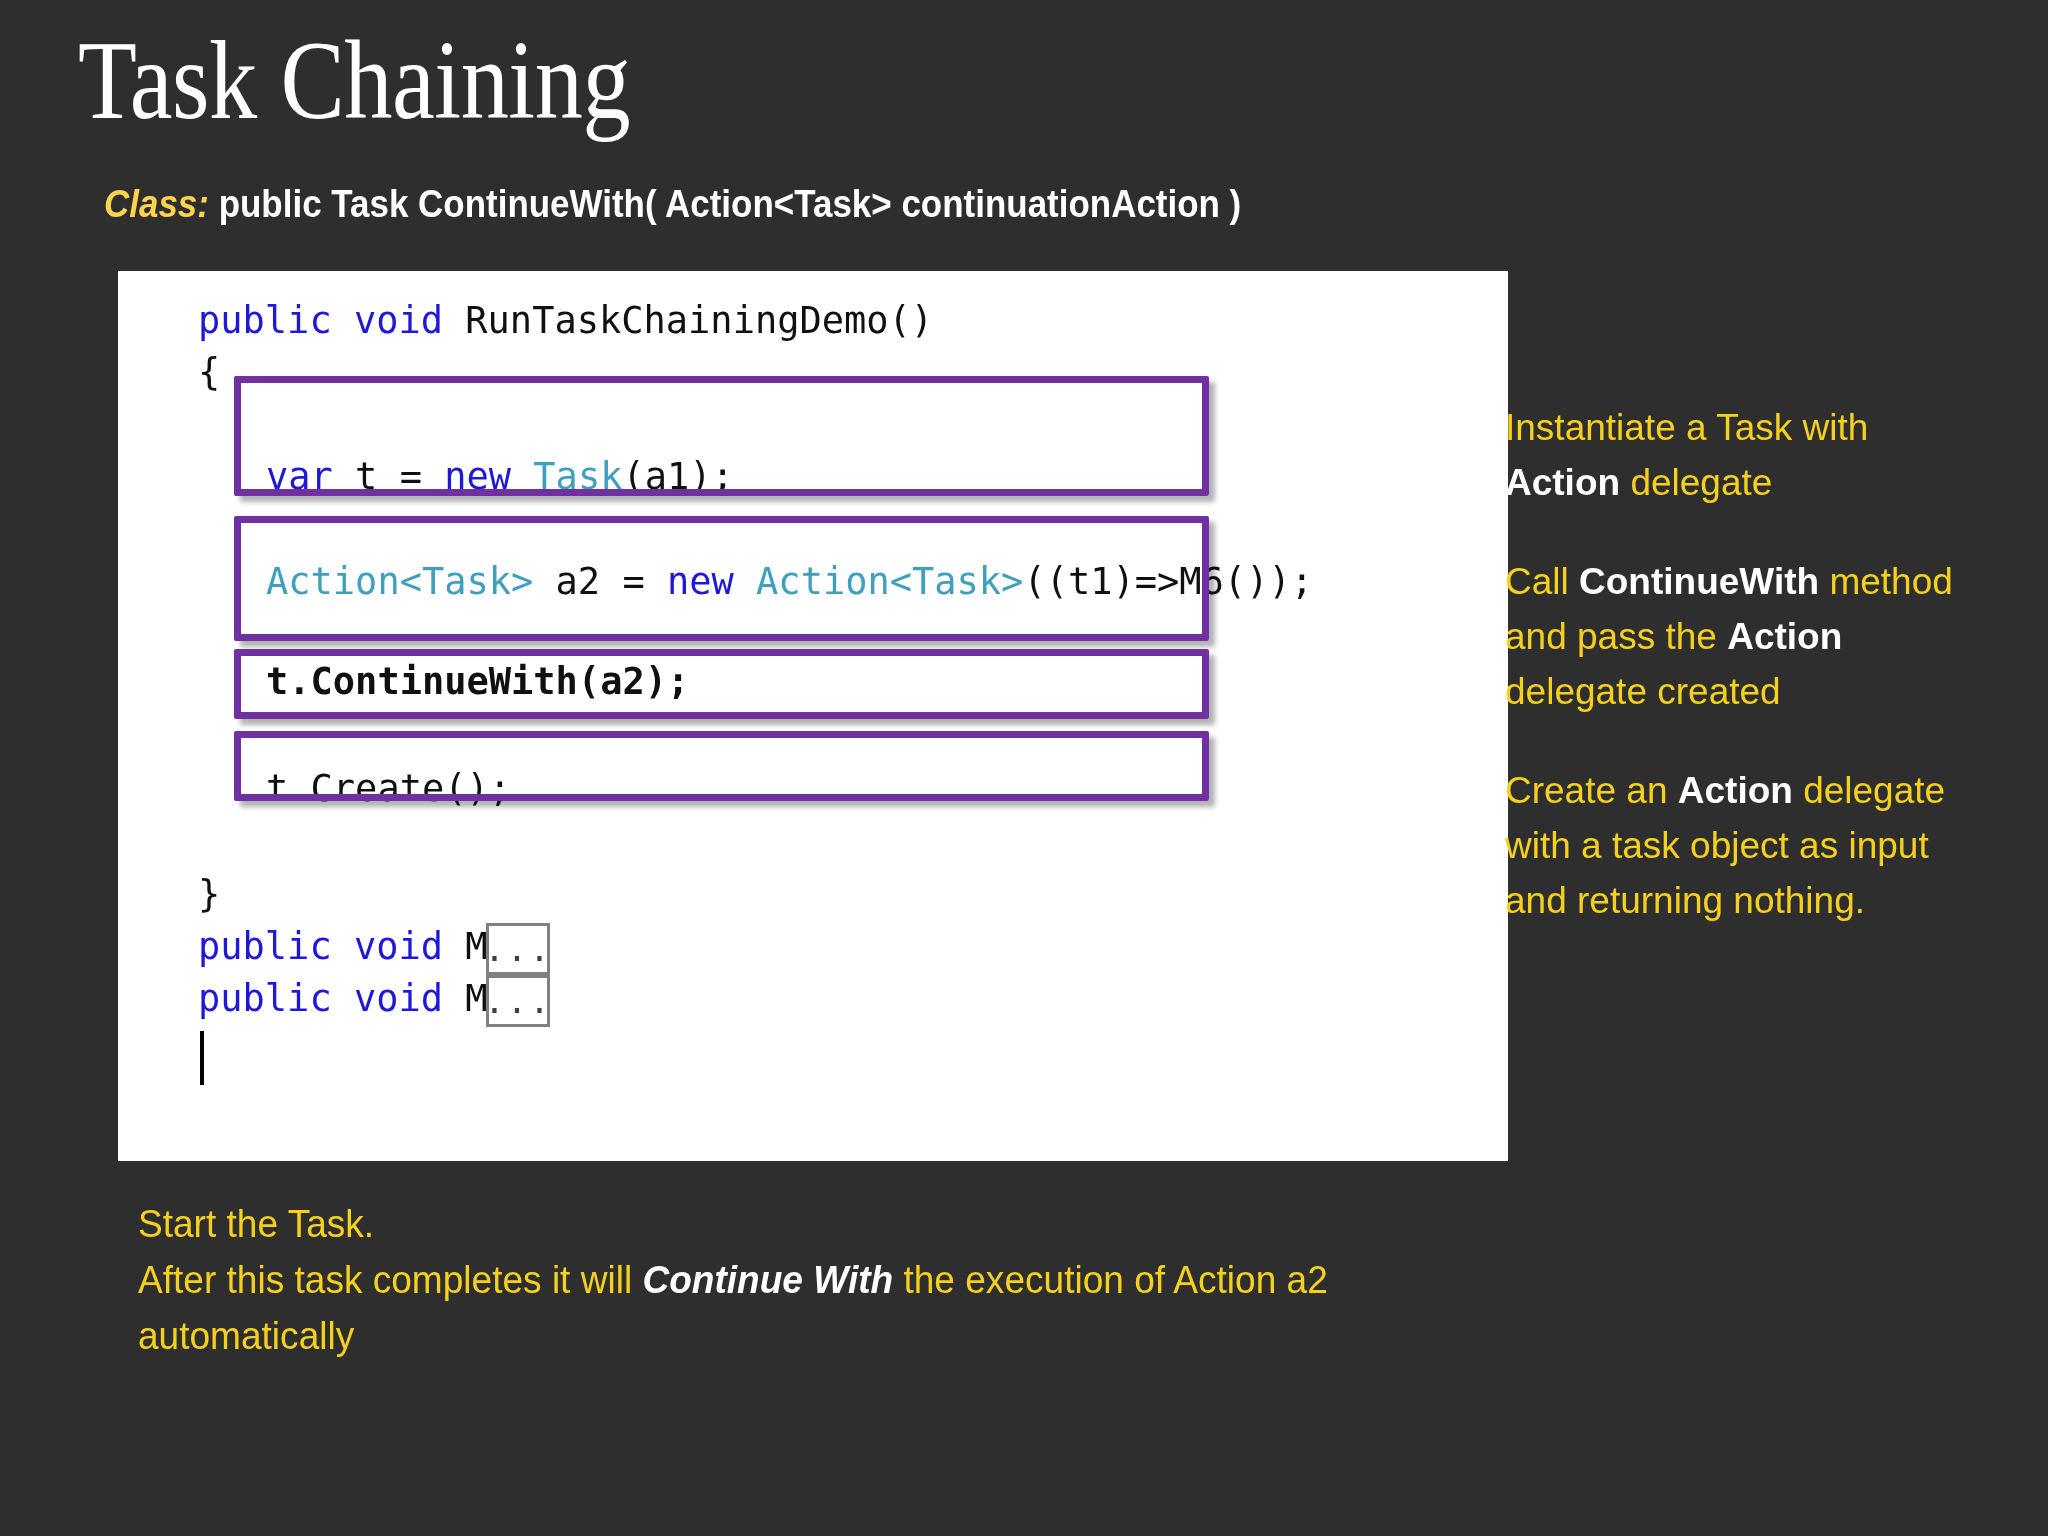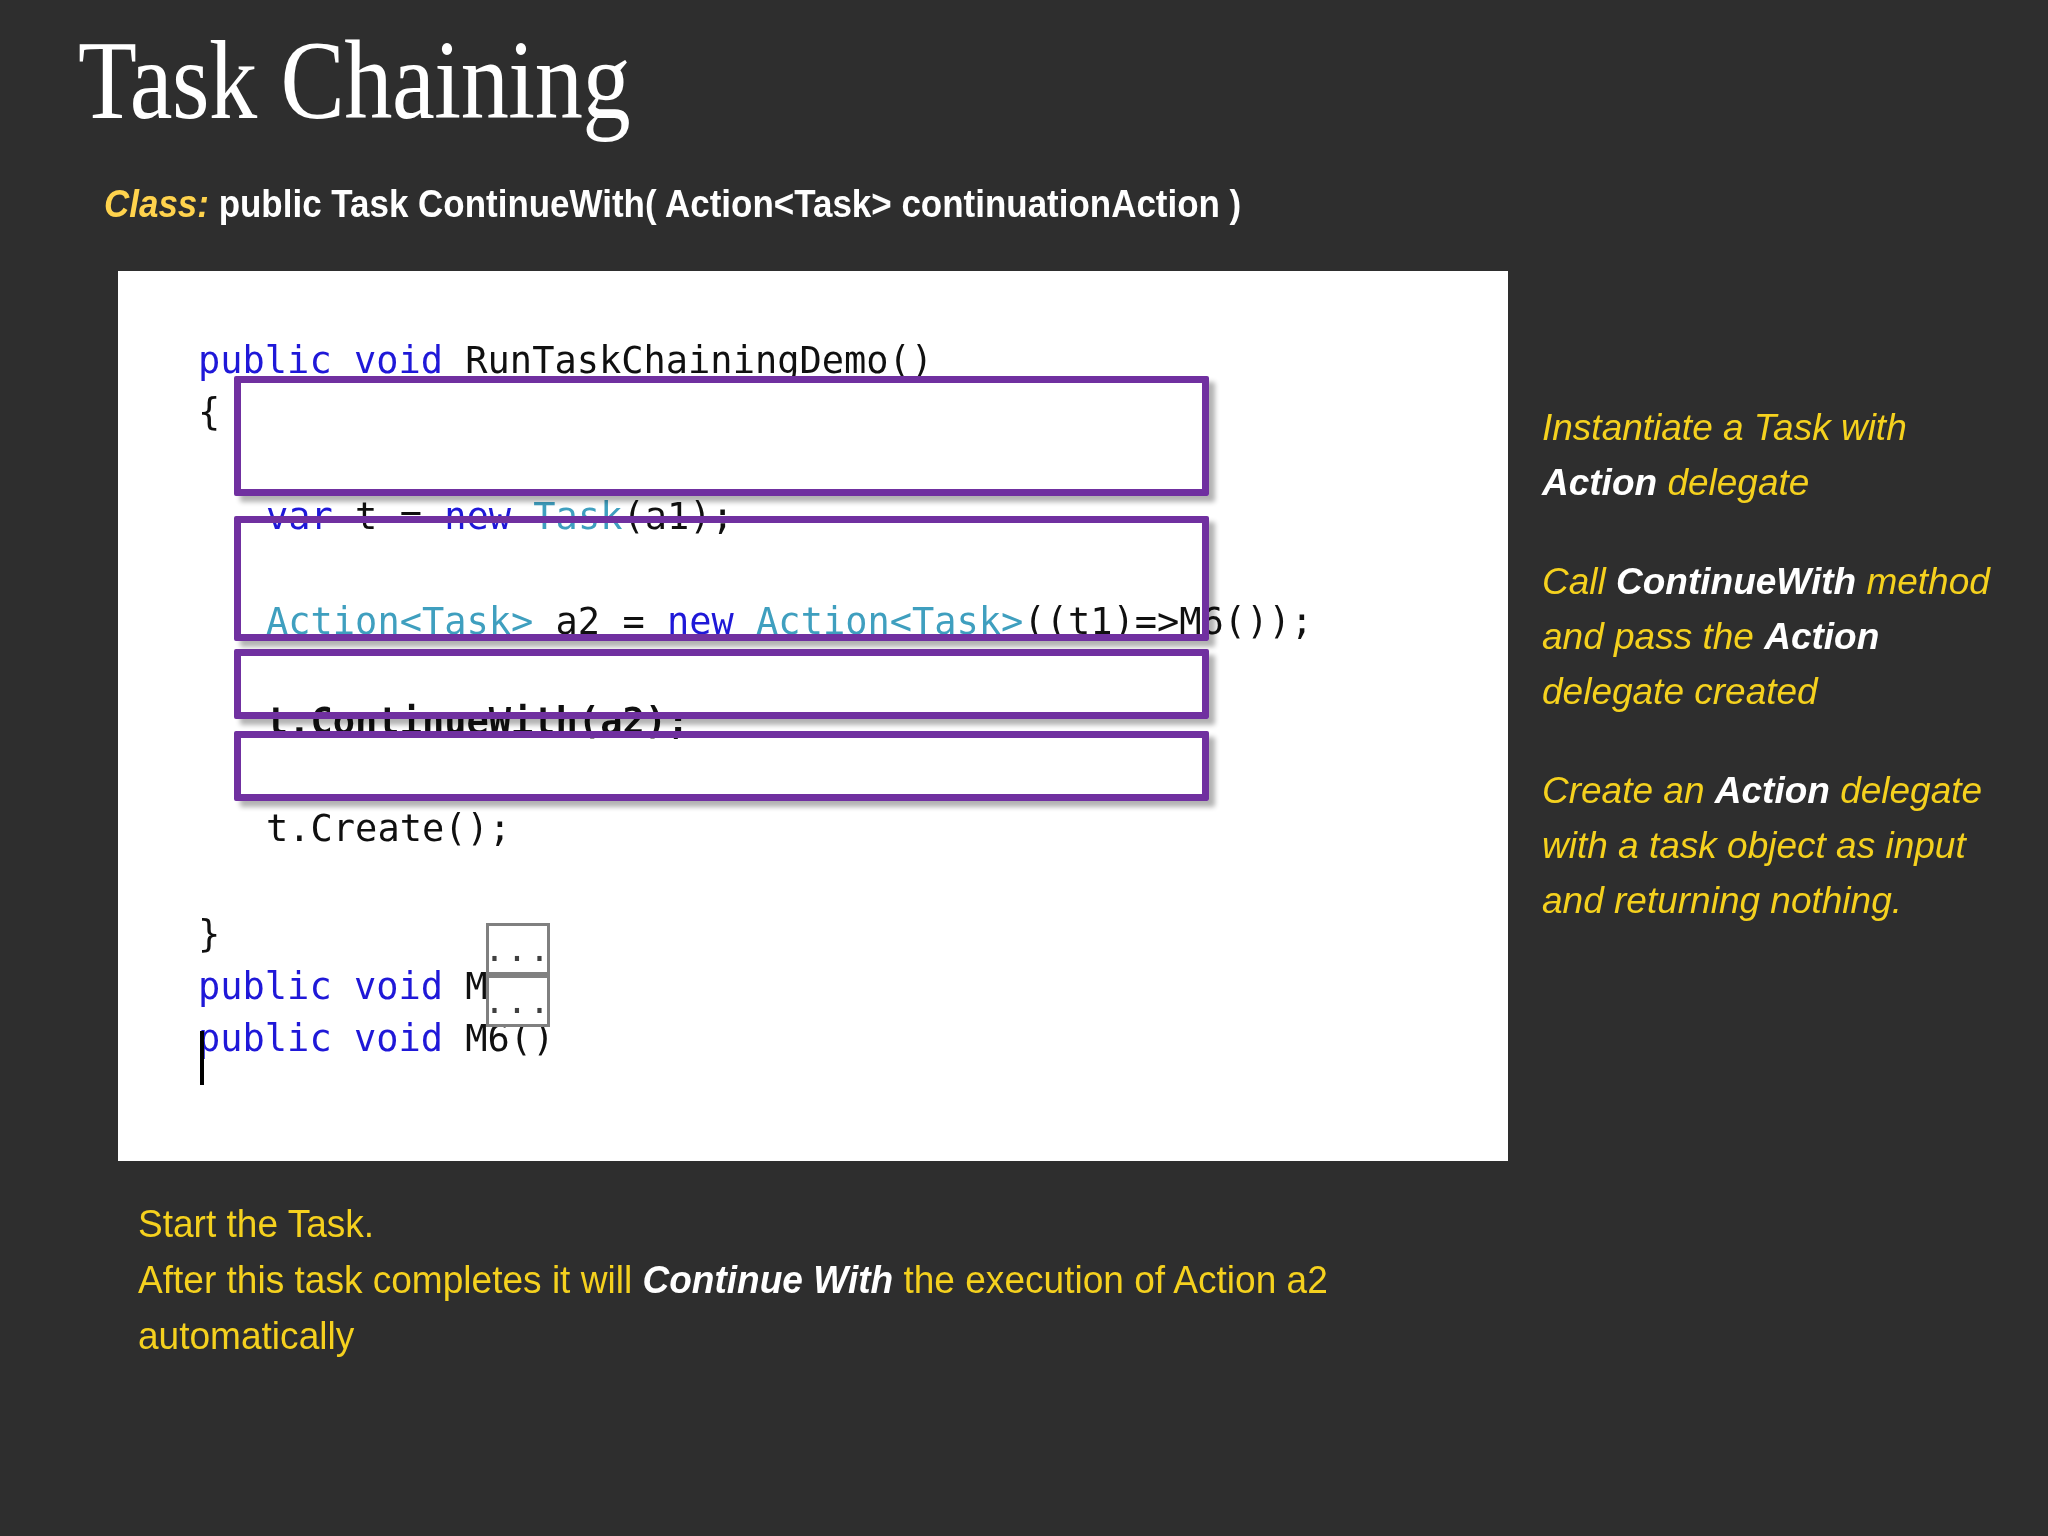--- a/index.html
+++ b/index.html
@@ -73,21 +73,20 @@
     font-family: "DejaVu Sans Mono", "Liberation Mono", monospace;
     font-size: 37px;
     line-height: 52px;
     color: #101010;
     white-space: pre;
   }
 
   .code-line {
     position: absolute;
     white-space: pre;
-    margin-top: 40px;
   }
 
   
   .kw   { color: #1f18d8; }      
   .typ  { color: #3f9fbf; }      
   .id   { color: #101010; }      
 
   
   .hl-box {
     position: absolute;
@@ -121,27 +120,26 @@
     left: 262px;
     top: 1088px;
     width: 4px;
     height: 54px;
     background: #000000;
   }
 
   
   #annotations {
     position: absolute;
-    left: 1542px;
+    left: 1505px;
     top: 400px;
     width: 470px;
     color: #f5d11e;
     font-size: 37px;
     line-height: 55px;
-    font-style: italic;
   }
   #annotations .ann-block { margin-bottom: 44px; }
   #annotations b { color: #ffffff; font-weight: bold; }
 
   
   #bottom-caption {
     position: absolute;
     left: 138px;
     top: 1196px;
     width: 1460px;

